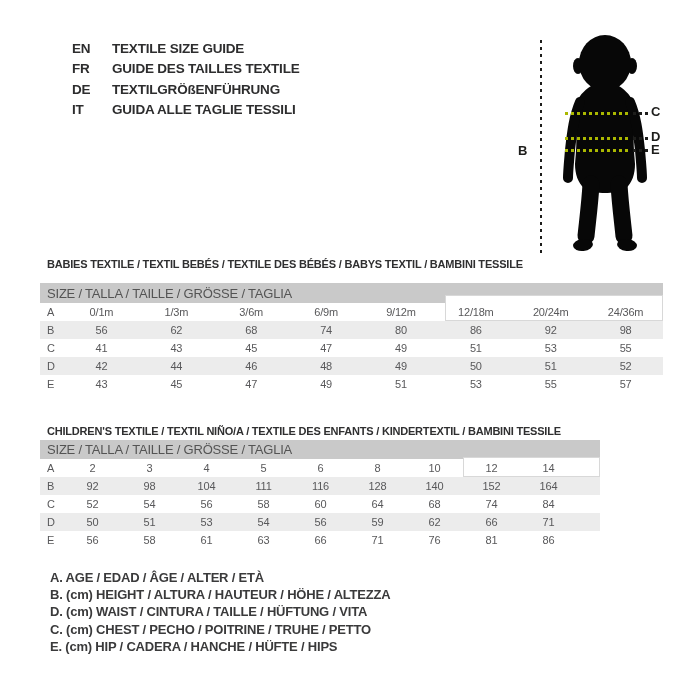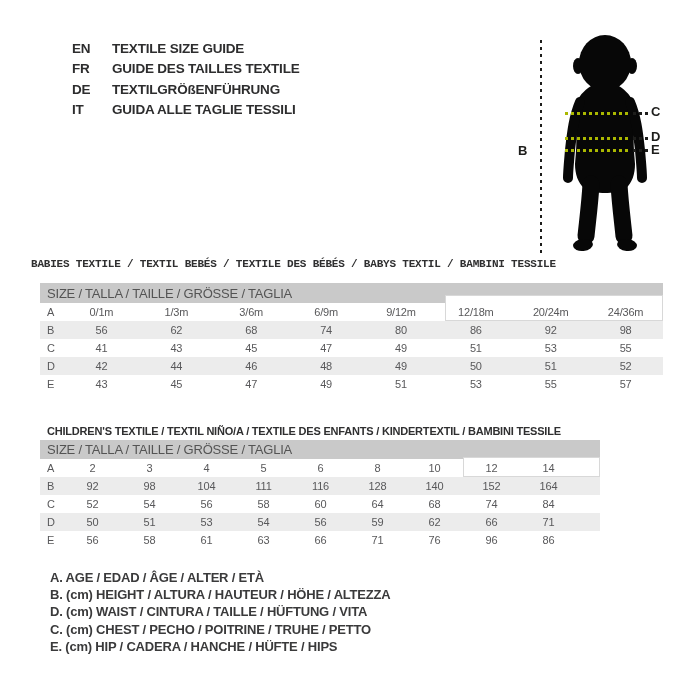--- a/index.html
+++ b/index.html
@@ -89,21 +89,21 @@
   <div class="abs hdash olive" style="left:565px; top:137px; width:65px; z-index:4;"></div>
   <div class="abs hdash black" style="left:633px; top:137px; width:16px; z-index:4;"></div>
   <div class="abs hdash olive" style="left:565px; top:149px; width:65px; z-index:4;"></div>
   <div class="abs hdash black" style="left:633px; top:149px; width:16px; z-index:4;"></div>
 
   <div class="abs meas-label" style="left:518px; top:144px;">B</div>
   <div class="abs meas-label" style="left:651px; top:105px;">C</div>
   <div class="abs meas-label" style="left:651px; top:130px;">D</div>
   <div class="abs meas-label" style="left:651px; top:143px;">E</div>
 
-  <div class="abs sec-title" style="left:31px; top:258px;font-family:Liberation Mono, monospace;">BABIES TEXTILE / TEXTIL BEBÉS / TEXTILE DES BÉBÉS / BABYS TEXTIL / BAMBINI TESSILE</div>
+  <div class="abs sec-title" style="left:47px; top:258px;">BABIES TEXTILE / TEXTIL BEBÉS / TEXTILE DES BÉBÉS / BABYS TEXTIL / BAMBINI TESSILE</div>
 
   <div class="abs size-bar" style="left:40px; top:283px; width:623px; height:20px;">
     <span>SIZE / TALLA / TAILLE / GRÖSSE / TAGLIA</span>
   </div>
 
   <div class="abs hl-box" style="left:445px; top:295px; width:218px; height:26px;"></div>
 
   <div class="trow" style="left:40px; top:303px; width:623px;">
     <span class="rlab">A</span>
     <span class="cell wb">0/1m</span>
@@ -218,21 +218,21 @@
   </div>
   <div class="trow" style="left:40px; top:531px; width:560px;">
     <span class="rlab">E</span>
     <span class="cell wc">56</span>
     <span class="cell wc">58</span>
     <span class="cell wc">61</span>
     <span class="cell wc">63</span>
     <span class="cell wc">66</span>
     <span class="cell wc">71</span>
     <span class="cell wc">76</span>
-    <span class="cell wc">96</span>
+    <span class="cell wc">81</span>
     <span class="cell wc">86</span>
   </div>
 
   <div class="abs legend">
     <div class="legend-line">A. AGE / EDAD / ÂGE / ALTER / ETÀ</div>
     <div class="legend-line">B. (cm) HEIGHT / ALTURA / HAUTEUR / HÖHE / ALTEZZA</div>
     <div class="legend-line">D. (cm) WAIST / CINTURA / TAILLE / HÜFTUNG / VITA</div>
     <div class="legend-line">C. (cm) CHEST / PECHO / POITRINE / TRUHE / PETTO</div>
     <div class="legend-line">E. (cm) HIP / CADERA / HANCHE / HÜFTE / HIPS</div>
   </div>

